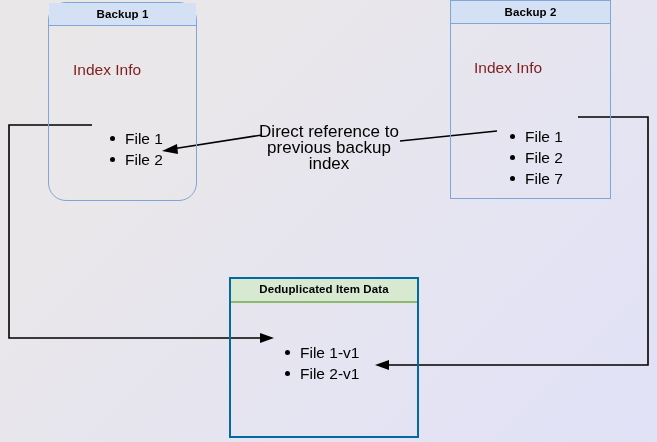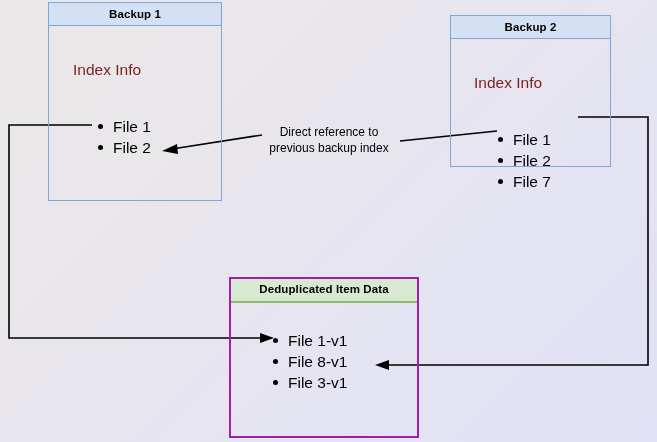--- a/index.html
+++ b/index.html
@@ -49,21 +49,21 @@
   .node.blue .node-header {
     background: #d4e1f5;
     border-bottom: 1px solid #7ea6d9;
   }
   .node.blue .node-body {
     background: transparent;
   }
 
   
   .node.green {
-    border: 2px solid #a21caf;
+    border: 2px solid #0369a1;
   }
   .node.green .node-header {
     background: #d7e9d1;
     border-bottom: 2px solid #8cb96e;
     height: 24px;
     line-height: 21px;
   }
   .node.green .node-body {
     background: transparent;
     border-radius: 30px;
@@ -71,21 +71,21 @@
 
   .index-label {
     position: absolute;
     font-size: 15.5px;
     color: #7f1d1d;
     white-space: nowrap;
   }
 
   ul.file-list {
     position: absolute;
-    margin: 0;
+    margin: 12px;
     padding: 0;
     list-style: none;
   }
   ul.file-list li {
     position: relative;
     font-size: 15.5px;
     line-height: 21px;
     color: #000;
     padding-left: 17px;
     white-space: nowrap;
@@ -96,21 +96,21 @@
     top: 8px;
     width: 5px;
     height: 5px;
     border-radius: 50%;
     background: #000;
   }
 
   
   .free-text {
     position: absolute;
-    font-size: 12px;
+    font-size: 17px;
     line-height: 16px;
     color: #000;
     text-align: center;
     white-space: pre-line;
   }
 
   
   #connectors {
     position: absolute;
     left: 0;
@@ -146,50 +146,49 @@
       <polygon points="375,365 389,360 389,370"></polygon>
     </g>
 
     <g>
       <line x1="497" y1="131" x2="400" y2="141"></line>
       <line x1="262" y1="135" x2="172" y2="149"></line>
       <polygon points="162,151 177,144 178,154"></polygon>
     </g>
   </svg>
 
-  <div class="node blue" style="left:48px; top:2px; width:174px; height:199px;">
+  <div class="node blue" style="left:48px; top:2px; width:149px; height:199px;border-radius:18px;">
     <div class="node-header">Backup 1</div>
     <div class="node-body" style="height:174px;">
       <div class="index-label" style="left:24px; top:35px;">Index Info</div>
       <ul class="file-list" style="left:47px; top:90px;">
         <li><span class="bullet"></span><span>File 1</span></li>
         <li><span class="bullet"></span><span>File 2</span></li>
       </ul>
     </div>
   </div>
 
-  <div class="node blue" style="left:450px; top:15px; width:161px; height:152px;">
+  <div class="node blue" style="left:450px; top:0; width:161px; height:199px;">
     <div class="node-header">Backup 2</div>
     <div class="node-body" style="height:174px;">
       <div class="index-label" style="left:23px; top:35px;">Index Info</div>
       <ul class="file-list" style="left:45px; top:90px;">
         <li><span class="bullet"></span><span>File 1</span></li>
         <li><span class="bullet"></span><span>File 2</span></li>
         <li><span class="bullet"></span><span>File 7</span></li>
       </ul>
     </div>
   </div>
 
   <div class="node green" style="left:229px; top:277px; width:190px; height:161px;">
     <div class="node-header">Deduplicated Item Data</div>
     <div class="node-body" style="height:133px;">
       <ul class="file-list" style="left:40px; top:27px;">
         <li><span class="bullet"></span><span>File 1-v1</span></li>
-        <li><span class="bullet"></span><span>File 8-v1</span></li>
-        <li><span class="bullet"></span><span>File 3-v1</span></li>
+        <li><span class="bullet"></span><span>File 2-v1</span></li>
       </ul>
     </div>
   </div>
 
   <div class="free-text" style="left:249px; top:124px; width:160px;">Direct reference to
 previous backup index</div>
 
 </div>
 
 </body></html>

